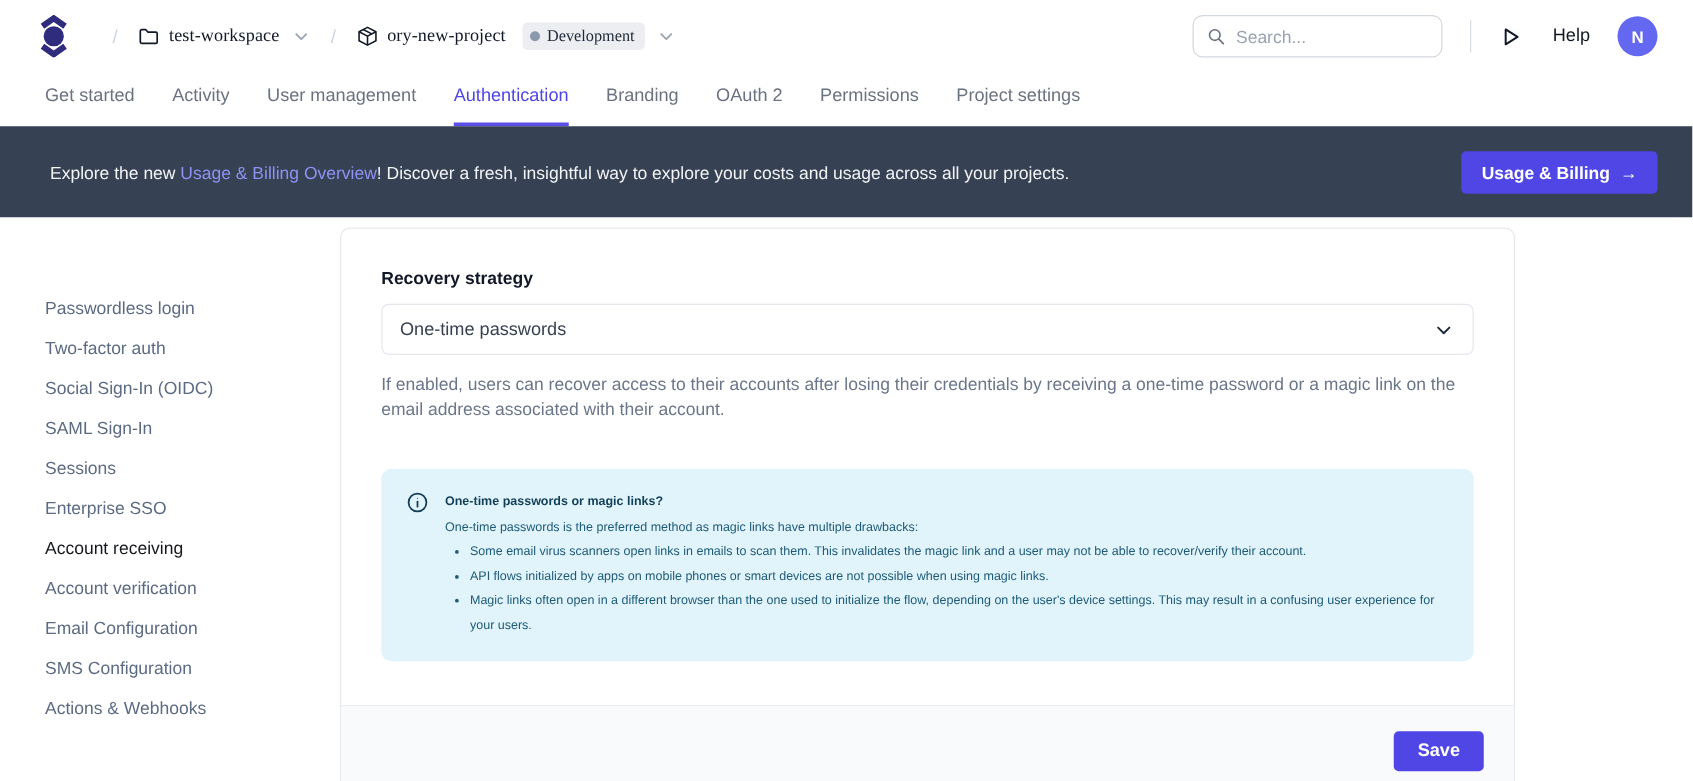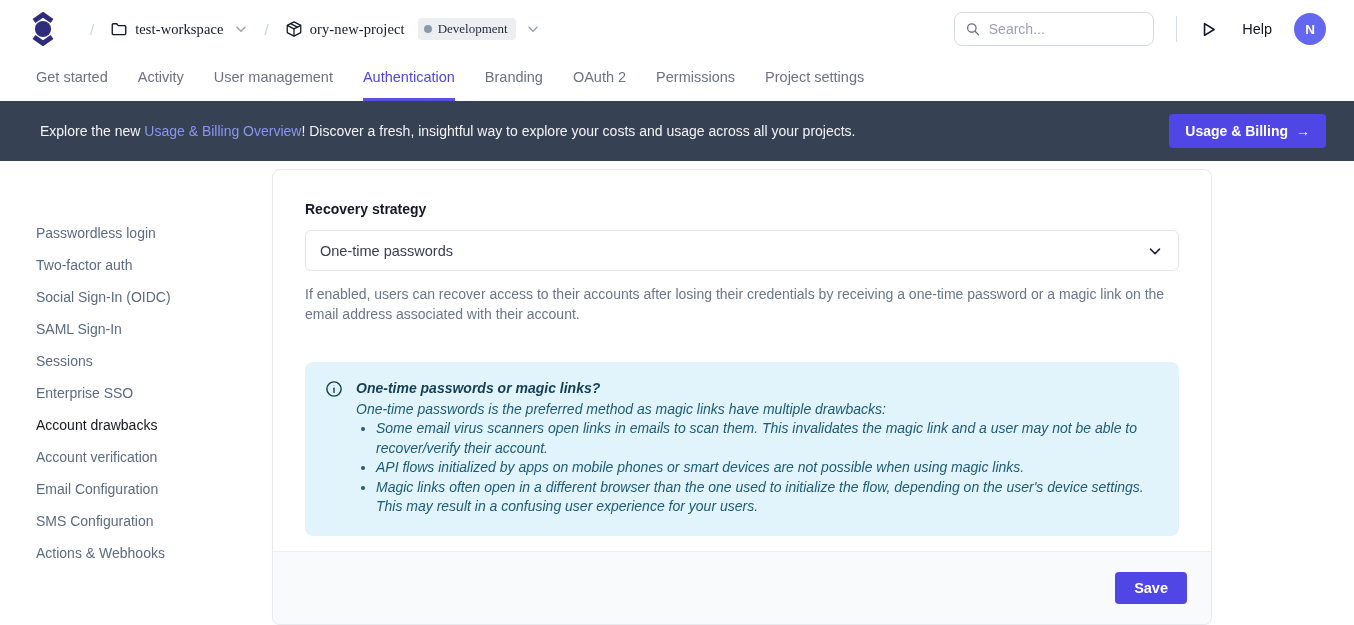--- a/index.html
+++ b/index.html
@@ -55,21 +55,21 @@
     padding: 0 36px; background: #fff; flex: none;
   }
   .tab {
     display: flex; align-items: center; font-size: 14.5px; color: #6b7280;
     cursor: pointer; border-bottom: 3px solid transparent; padding-bottom: 2px;
   }
   .tab.active { color: #4f46e5; font-weight: 500; border-bottom-color: #5a50e8; }
 
   
   .banner {
-    height: 60px; background: #364153; display: flex; align-items: center;
+    height: 73px; background: #364153; display: flex; align-items: center;
     padding: 0 28px 0 40px; flex: none;
   }
   .banner-text { color: #f3f4f6; font-size: 14px; }
   .banner-link { color: #8e93f2; cursor: pointer; text-decoration: none; }
   .banner-btn {
     margin-left: auto; background: #4f46e5; color: #fff; border: none;
     font-family: inherit; font-size: 14px; font-weight: 700;
     padding: 9px 16px; border-radius: 4px; cursor: pointer;
     display: inline-flex; align-items: center; gap: 8px;
   }
@@ -100,21 +100,21 @@
   .select .chev { margin-left: auto; width: 18px; height: 18px; }
   .field-help {
     margin-top: 13px; font-size: 14px; line-height: 20px; color: #6a7689;
     max-width: 880px;
   }
   .info-box {
     margin-top: 38px; background: #e1f4fb; border-radius: 8px;
     padding: 17px 20px 19px 20px; display: flex; gap: 13px;
   }
   .info-icon { width: 18px; height: 18px; flex: none; margin-top: 1px; }
-  .info-content { font-size: 14px; line-height: 19.5px; color: #1d5a78; font-style: italic; }
+  .info-content { font-size: 10px; line-height: 19.5px; color: #1d5a78; }
   .info-title { font-weight: 700; color: #123f57; margin-bottom: 1px; }
   .info-bullets { margin: 0; padding-left: 20px; }
   .info-bullets li { margin: 0; }
   .panel-footer {
     flex: none; height: 73px; background: #f8fafc; border-top: 1px solid #eceff3;
     display: flex; align-items: center; justify-content: flex-end; padding: 0 24px;
   }
   .save-btn {
     background: #4f46e5; color: #fff; border: none; font-family: inherit;
     font-size: 14.5px; font-weight: 700; padding: 8px 19px; border-radius: 4px;
@@ -202,21 +202,21 @@
   </div>
 
   <div class="content">
     <aside class="sidebar">
       <div class="side-item">Passwordless login</div>
       <div class="side-item">Two-factor auth</div>
       <div class="side-item">Social Sign-In (OIDC)</div>
       <div class="side-item">SAML Sign-In</div>
       <div class="side-item">Sessions</div>
       <div class="side-item">Enterprise SSO</div>
-      <div class="side-item active">Account drawbacks</div>
+      <div class="side-item active">Account receiving</div>
       <div class="side-item">Account verification</div>
       <div class="side-item">Email Configuration</div>
       <div class="side-item">SMS Configuration</div>
       <div class="side-item">Actions &amp; Webhooks</div>
     </aside>
 
     <section class="panel">
       <div class="panel-body">
         <div class="field-label">Recovery strategy</div>
         <div class="select">

